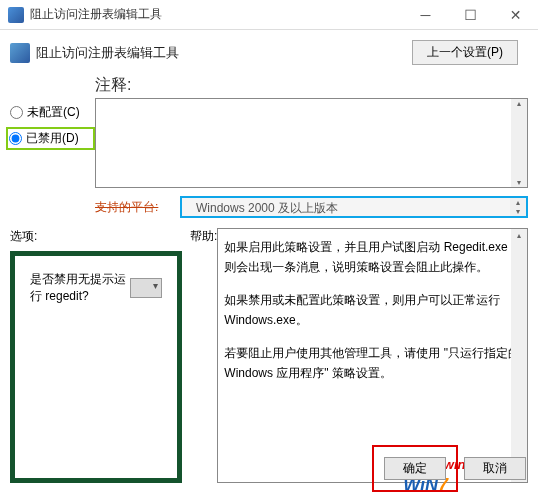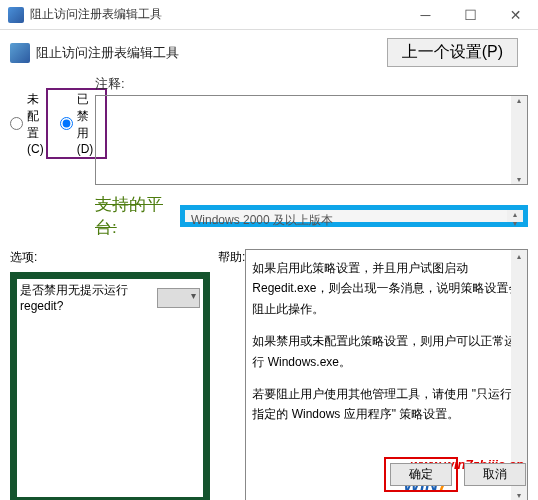--- a/index.html
+++ b/index.html
@@ -8,55 +8,55 @@
     .titlebar { height: 30px; display: flex; align-items: center; padding: 0 0 0 8px; border-bottom: 1px solid #ddd; }
     .titlebar-icon { width: 16px; height: 16px; margin-right: 6px; background: linear-gradient(135deg, #4a90d9, #2c5aa0); border-radius: 2px; }
     .titlebar-title { flex: 1; color: #333; }
     .titlebar-controls { display: flex; }
     .titlebar-btn { width: 45px; height: 30px; display: flex; align-items: center; justify-content: center; color: #555; font-size: 14px; }
     
     .toolbar { height: 45px; display: flex; align-items: center; padding: 0 10px; }
     .toolbar-icon { width: 20px; height: 20px; margin-right: 6px; background: linear-gradient(135deg, #5a9fd4, #2c5aa0); border-radius: 2px; }
     .toolbar-title { flex: 1; color: #222; font-size: 13px; }
     .toolbar-buttons { display: flex; gap: 4px; margin-right: 10px; }
-    .nav-btn { padding: 3px 14px; border: 1px solid #aaa; background: #f0f0f0; font-size: 16px; }
+    .nav-btn { padding: 3px 14px; border: 1px solid #aaa; background: #f0f0f0; font-size: 12px; }
     
     .main { display: flex; padding: 0 10px; }
     .left-col { width: 85px; padding-top: 5px; }
     .right-section { flex: 1; }
     
-    .radio-group { display: flex; gap: 6px; margin-top: 8px; }
+    .radio-group { display: flex; flex-direction: column; gap: 6px; margin-top: 24px; }
     .radio-item { display: flex; align-items: center; gap: 4px; font-size: 12px; }
     .radio-item input { margin: 0; }
-    .highlight-box { border: 2px solid #701a75; padding: 1px 12px; margin-left: -4px; }
+    .highlight-box { border: 2px solid #84cc16; padding: 1px 1px; margin-left: -4px; }
     
-    .comment-label { font-size: 13px; color: #333; }
+    .comment-label { font-size: 16px; color: #333; }
     .comment-box { border: 1px solid #888; height: 90px; margin-top: 2px; position: relative; }
     .scroll-v { position: absolute; right: 0; top: 0; bottom: 0; width: 16px; background: #f0f0f0; display: flex; flex-direction: column; justify-content: space-between; align-items: center; font-size: 8px; color: #666; }
     
     .platform-row { display: flex; align-items: center; margin-top: 8px; }
-    .platform-label { width: 85px; color: #4d7c0f; font-size: 17px; text-decoration: line-through; }
-    .platform-box { flex: 1; border: 5px solid #0ea5e9; height: 22px; padding: 2px 6px; position: relative; background: #f5f5f5; color: #555; }
+    .platform-label { width: 85px; color: #c2410c; font-size: 12px; text-decoration: line-through; }
+    .platform-box { flex: 1; border: 2px solid #0ea5e9; height: 22px; padding: 2px 14px; position: relative; background: #f5f5f5; color: #555; }
     
     .lower { display: flex; padding: 10px; gap: 8px; }
-    .lower-left { width: 200px; display: flex; flex-direction: column; }
+    .lower-left { width: 172px; display: flex; flex-direction: column; }
     .lower-right { flex: 1; display: flex; flex-direction: row; }
     
     .section-label { font-size: 12px; margin-bottom: 6px; }
-    .option-box { border: 7px solid #14532d; flex: 1; padding: 3px; position: relative; height: 255px; }
+    .option-box { border: 5px solid #14532d; flex: 1; padding: 15px; position: relative; height: 255px; }
     .option-row { display: flex; align-items: center; gap: 4px; }
     .option-dropdown { width: 50px; height: 20px; border: 1px solid #999; background: #ddd; position: relative; }
     .option-dropdown::after { content: "▾"; position: absolute; right: 3px; top: 1px; font-size: 10px; color: #555; }
     
     .help-box { border: 1px solid #888; flex: 1; padding: 8px 6px; line-height: 1.7; font-size: 12px; position: relative; height: 255px; overflow: hidden; }
     .help-box p { margin-bottom: 12px; }
     
     .footer { position: absolute; bottom: 8px; right: 12px; display: flex; gap: 6px; align-items: center; }
     .footer-btn { padding: 2px 18px; border: 1px solid #999; background: #e8e8e8; font-size: 12px; }
-    .footer-highlight { border: 2px solid #d00; padding: 4px; display: flex; gap: 6px; }
+    .footer-highlight { border: 2px solid #d00; padding: 10px; display: flex; gap: 6px; }
     
     .watermark { position: absolute; bottom: 28px; right: 14px; color: #d00; font-size: 13px; font-weight: bold; font-style: italic; }
     .watermark-logo { position: absolute; bottom: 4px; right: 90px; font-size: 18px; font-weight: bold; font-style: italic; color: #1a5fb4; }
     .watermark-logo .seven { color: #ff8c00; }
   </style>
 </head>
 <body>
 
 <div class="titlebar">
   <div class="titlebar-icon"></div>

